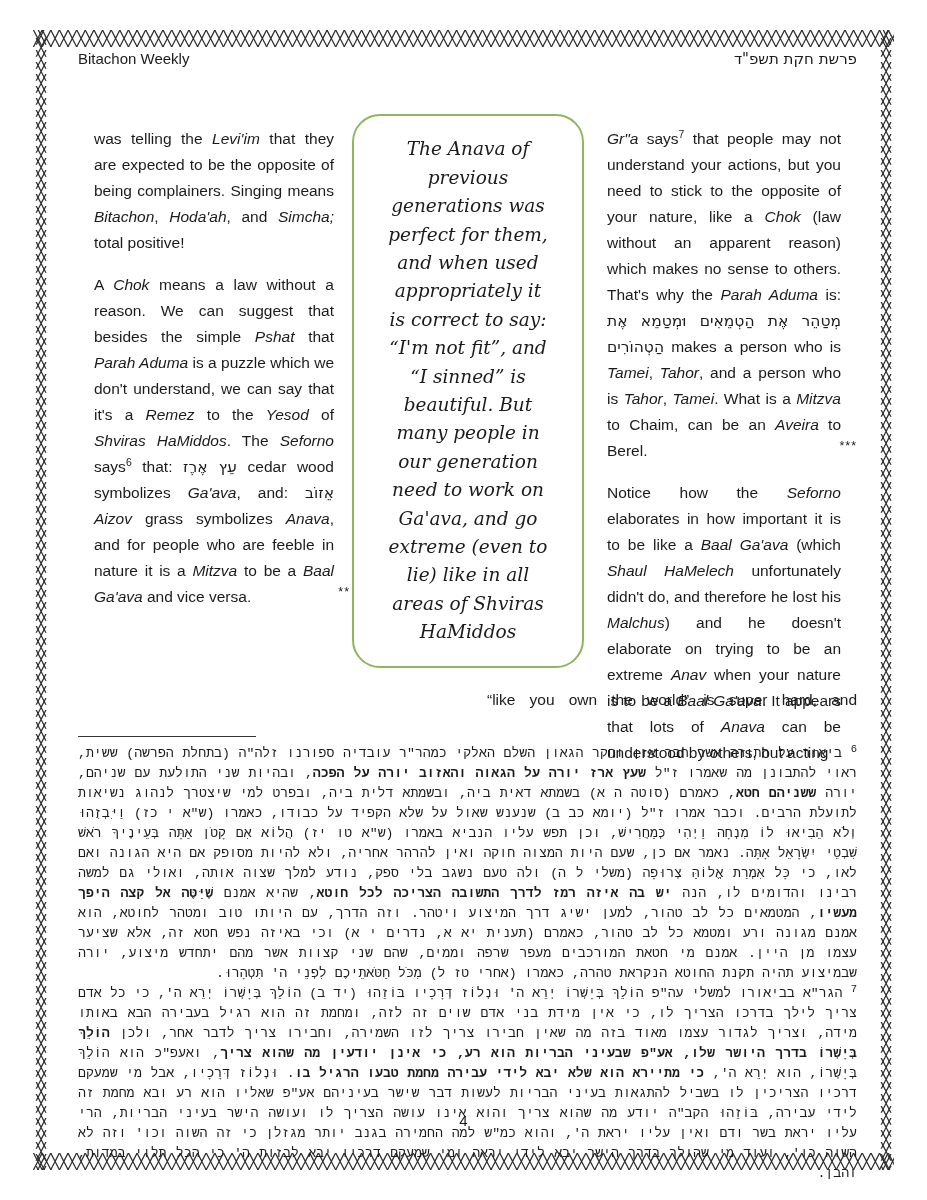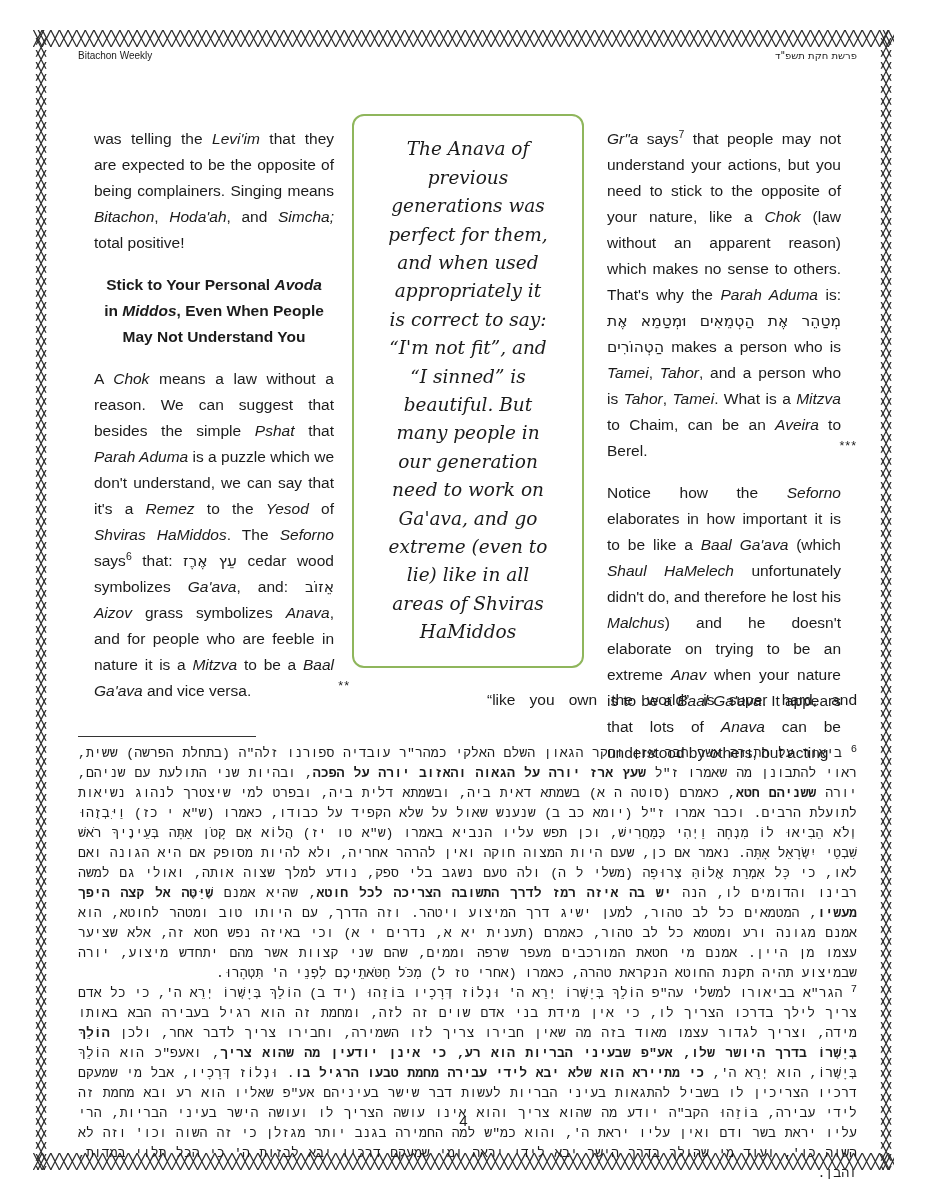--- a/index.html
+++ b/index.html
@@ -10,21 +10,21 @@
   .lattice{position:absolute;color:#2f2f2f;font-family:"DejaVu Sans Mono",monospace;
            overflow:hidden;user-select:none;}
   .lat-h{left:33px;width:861px;height:17px;font-size:16px;line-height:17px;white-space:nowrap;letter-spacing:-1px;}
   .lat-top{top:30px;}
   .lat-bottom{top:1153px;}
   .lat-v{top:30px;width:16px;height:1140px;font-size:16px;line-height:12px;word-break:break-all;text-align:center;}
   .lat-left{left:33px;}
   .lat-right{left:878px;}
 
   .header{position:absolute;left:78px;right:70px;top:50px;display:flex;
-          justify-content:space-between;font-size:10px;}
+          justify-content:space-between;font-size:15px;}
   .header .he{font-family:"DejaVu Sans",sans-serif;}
 
   .bodytext{font-size:15.5px;line-height:26px;text-align:justify;}
   .line-full{position:absolute;font-size:15.5px;line-height:26px;text-align:justify;text-align-last:justify;}
   #left-first{left:78px;top:84px;width:374px;}
   #right-first{left:487px;top:84px;width:370px;}
   #left-last{left:78px;top:687px;width:374px;}
   #right-last{left:487px;top:687px;width:370px;}
 
   .col{position:absolute;}
@@ -39,21 +39,21 @@
   .rel{position:relative;}
   .marker{position:absolute;right:0;bottom:5px;font-size:12.5px;letter-spacing:1px;color:#1b1b1b;}
 
   .run-i{font-style:italic;}
   .run-b{font-weight:bold;}
   .run-he{font-family:"DejaVu Sans",sans-serif;unicode-bidi:embed;direction:rtl;}
   .run-sup{font-size:10.5px;vertical-align:super;line-height:0;}
   .run-sm{font-size:11.5px;font-weight:normal;}
 
   .callout{position:absolute;left:352px;top:114px;width:228px;height:550px;
-           border-radius:12px;display:flex;align-items:center;justify-content:center;
+           border-radius:28px;display:flex;align-items:center;justify-content:center;
            background:#fff;}
   .callout-text{font-family:"DejaVu Serif",serif;font-style:italic;font-size:18.5px;
                 line-height:28.4px;text-align:center;white-space:pre-line;padding:0 8px;}
 
   .fnsep{position:absolute;left:78px;top:736px;width:178px;border-top:1.5px solid #333;}
   .footnotes{position:absolute;left:78px;top:744px;width:779px;direction:rtl;
              text-align:justify;font-family:"DejaVu Sans",sans-serif;
              font-size:13.2px;line-height:20px;}
   .footnotes p{margin:0;font-family:Liberation Mono, monospace;}
 
@@ -70,21 +70,20 @@
   <div class="lattice lat-v lat-right" style="color: rgb(47, 47, 47);">╳╳╳╳╳╳╳╳╳╳╳╳╳╳╳╳╳╳╳╳╳╳╳╳╳╳╳╳╳╳╳╳╳╳╳╳╳╳╳╳╳╳╳╳╳╳╳╳╳╳╳╳╳╳╳╳╳╳╳╳╳╳╳╳╳╳╳╳╳╳╳╳╳╳╳╳╳╳╳╳╳╳╳╳╳╳╳╳╳╳╳╳╳╳╳╳╳╳╳╳╳╳╳╳╳╳╳╳╳╳╳╳╳╳╳╳╳╳╳╳╳╳╳╳╳╳╳╳╳╳╳╳╳╳╳╳╳╳╳╳╳╳╳╳╳╳╳╳╳╳╳╳╳╳╳╳╳╳╳╳╳╳╳╳╳╳╳╳╳╳</div>
 
   <div class="header">
     <span>Bitachon Weekly</span>
     <span class="he" dir="rtl">פרשת חקת תשפ"ד</span>
   </div>
 
 
   <div id="col-left" class="col bodytext">
     <p><span>was telling the </span><span class="run-i">Levi'im</span><span> that they are expected to be the opposite of being complainers. Singing means </span><span class="run-i">Bitachon</span><span>, </span><span class="run-i">Hoda'ah</span><span>, and </span><span class="run-i">Simcha;</span><span> total positive!</span></p>
-    <p class="subhead"><span class="run-b">Stick to Your Personal </span><span class="run-i run-b">Avoda</span><br><span class="run-b">in </span><span class="run-i run-b">Middos</span><span class="run-b">, Even When People</span><br><span class="run-b">May Not Understand You</span></p>
     <div class="rel">
       <p><span>A </span><span class="run-i">Chok</span><span> means a law without a reason. We can suggest that besides the simple </span><span class="run-i">Pshat</span><span> that </span><span class="run-i">Parah Aduma</span><span> is a puzzle which we don't understand, we can say that it's a </span><span class="run-i">Remez</span><span> to the </span><span class="run-i">Yesod</span><span> of </span><span class="run-i">Shviras HaMiddos</span><span>. The </span><span class="run-i">Seforno</span><span> says</span><span class="run-sup">6</span><span> that: </span><span class="run-he" dir="rtl">עֵץ אֶרֶז</span><span> cedar wood symbolizes </span><span class="run-i">Ga'ava</span><span>, and: </span><span class="run-he" dir="rtl">אֵזוֹב</span><span> </span><span class="run-i">Aizov</span><span> grass symbolizes </span><span class="run-i">Anava</span><span>, and for people who are feeble in nature it is a </span><span class="run-i">Mitzva</span><span> to be a </span><span class="run-i">Baal Ga'ava</span><span> and vice versa.</span></p>
       <span class="marker">**</span>
     </div>
   </div>
 
   <div class="callout" id="callout-box" style="border: 2px solid rgb(143, 182, 92);">
     <div class="callout-text">The Anava of
 previous
 generations was

